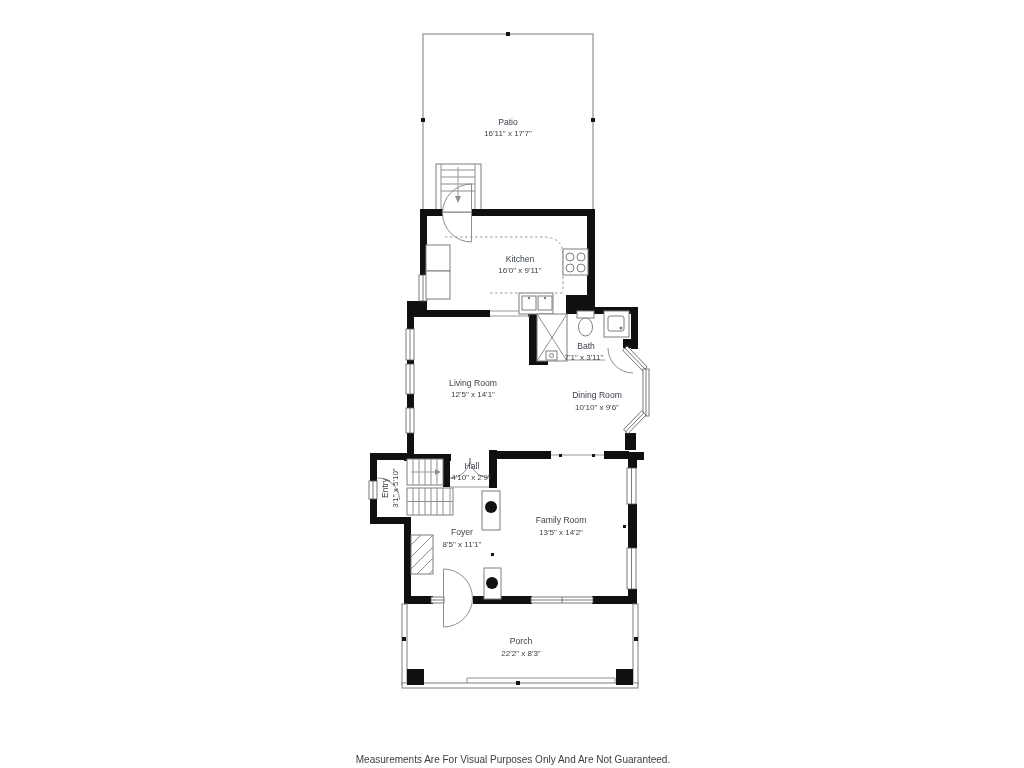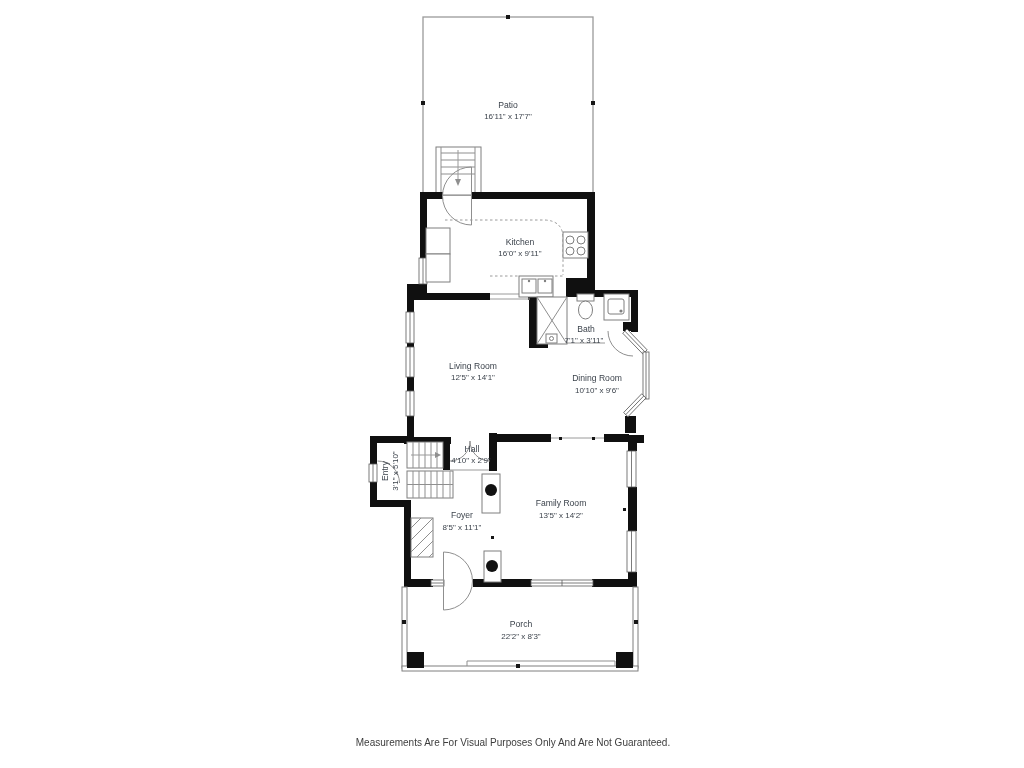--- a/index.html
+++ b/index.html
@@ -1,17 +1,17 @@
 <!DOCTYPE html>
 <html><head>
 <meta charset="utf-8">
 <style>
   html,body{margin:0;padding:0;background:#ffffff;}
   #stage{position:relative;width:1024px;height:749px;background:#ffffff;overflow:hidden;
-         font-family:"Liberation Sans", sans-serif;}
+         font-family:"Liberation Sans", sans-serif;margin-top:17px;}
   svg{position:absolute;left:0;top:0;}
   text{fill:#3c434c;font-family:"Liberation Sans", sans-serif;}
   .rname{font-size:8.6px;}
   .rdims{font-size:8px;}
   .disclaimer{font-size:10px;fill:#3d3d3d;}
   .wall{fill:#101010;}
   .thin{stroke:#8f8f8f;stroke-width:1;fill:none;}
   .thin2{stroke:#9a9a9a;stroke-width:1;fill:none;}
   .fix{stroke:#7f7f7f;stroke-width:1;fill:#ffffff;}
   .win{stroke:#5a5a5a;stroke-width:0.8;fill:#ffffff;}

